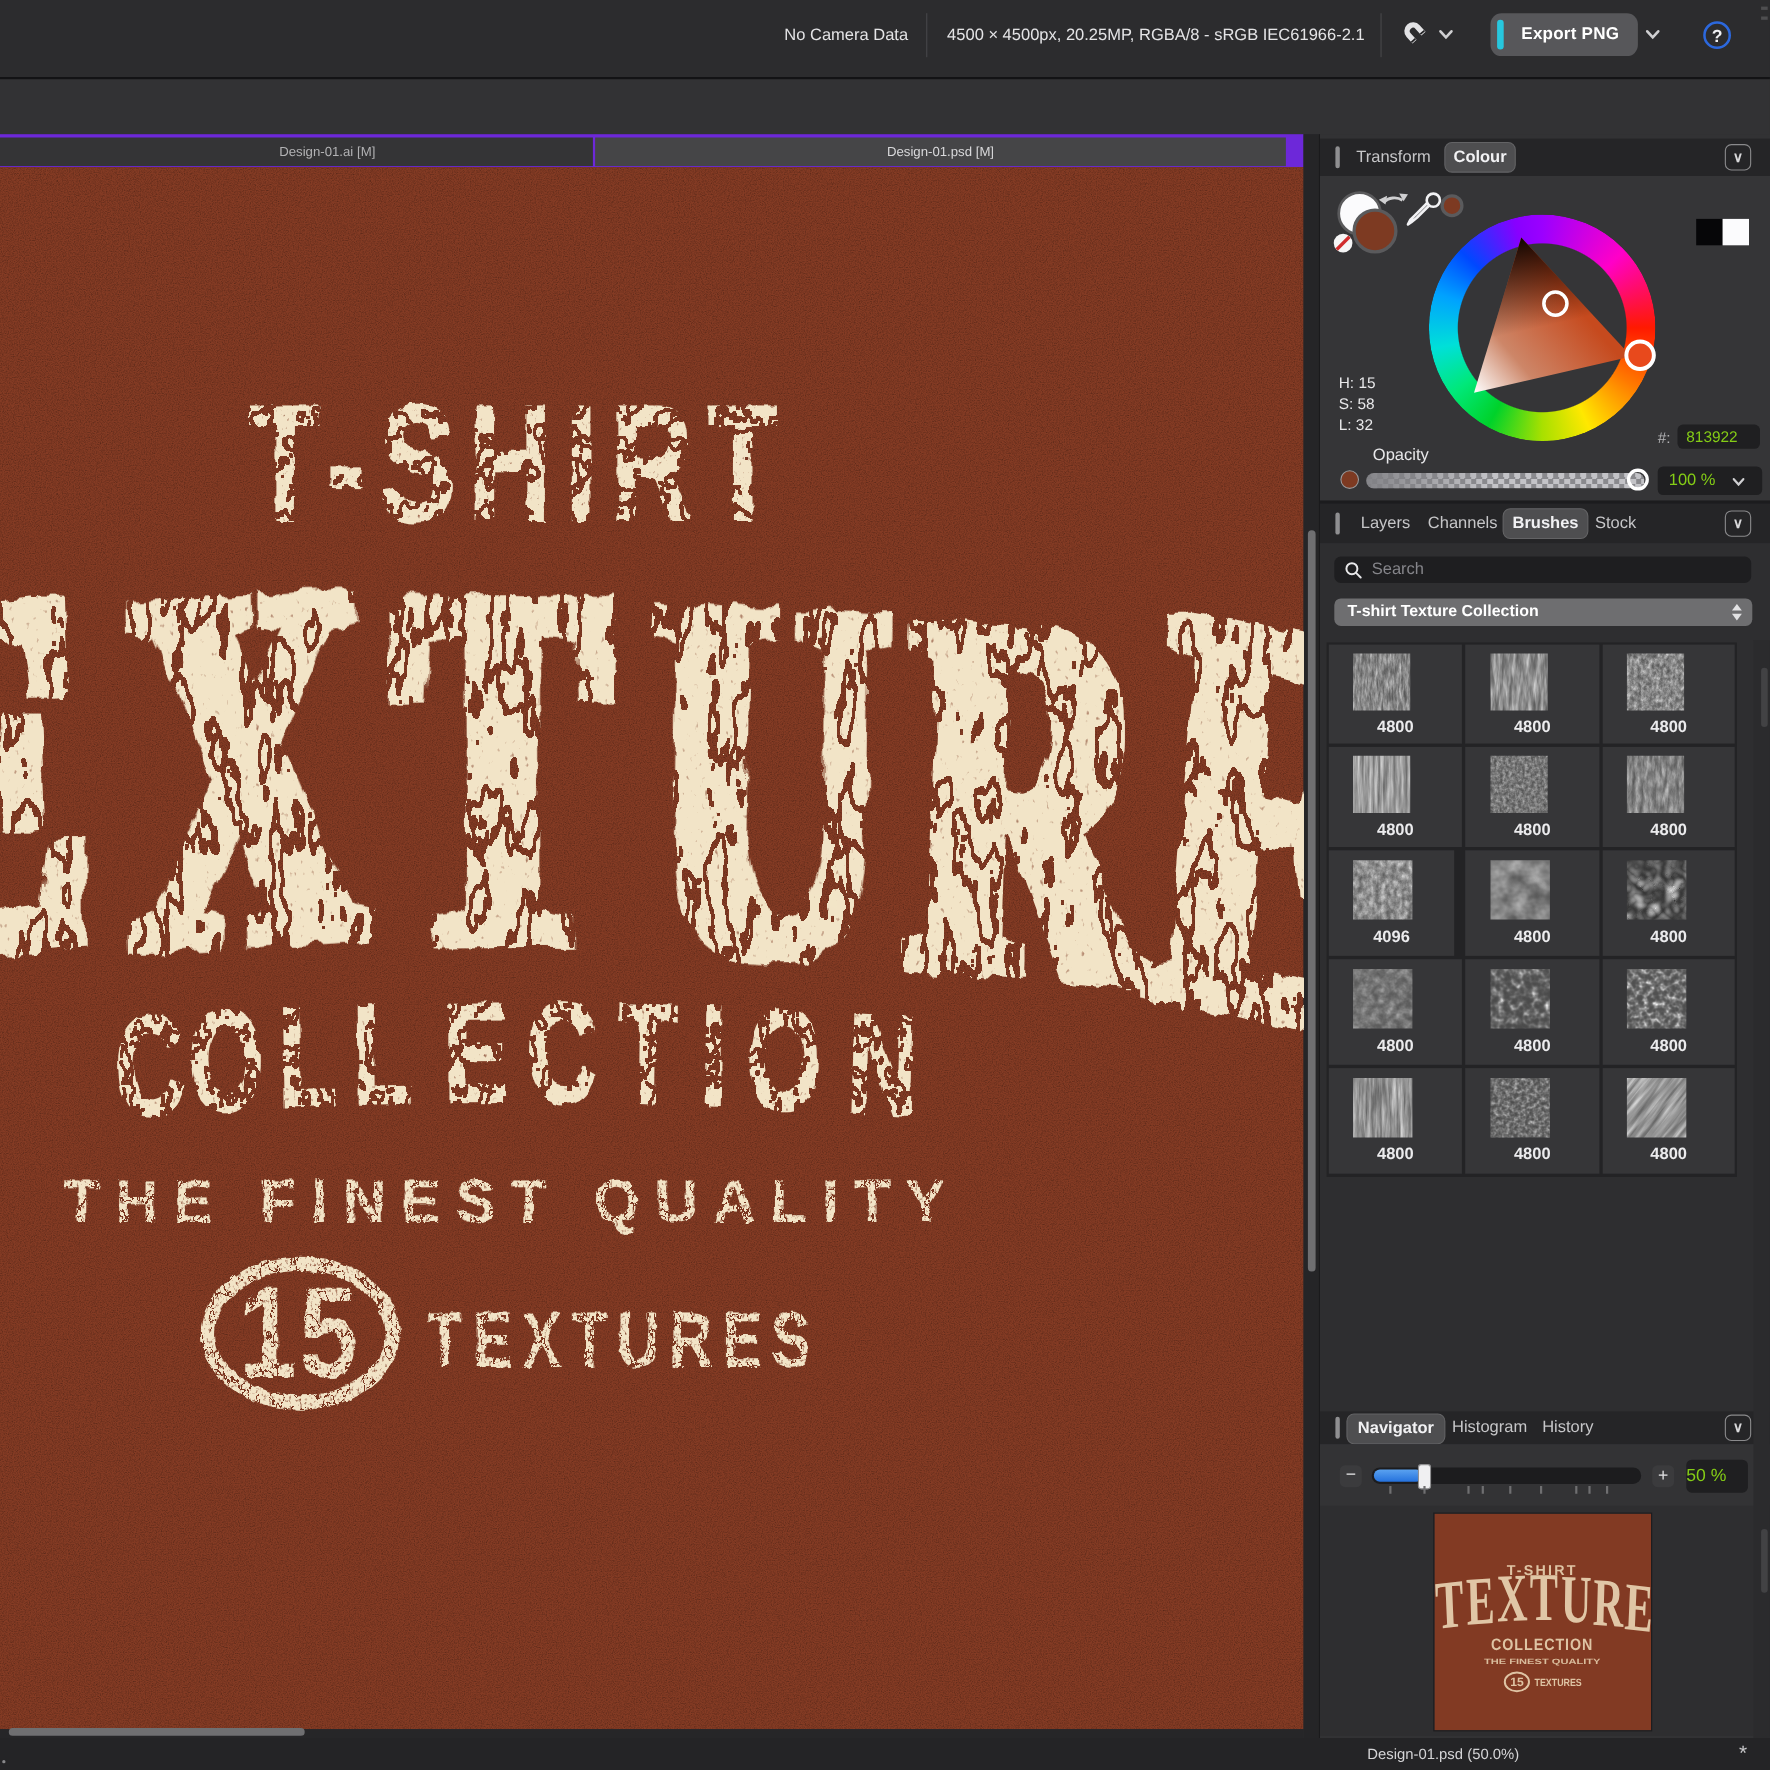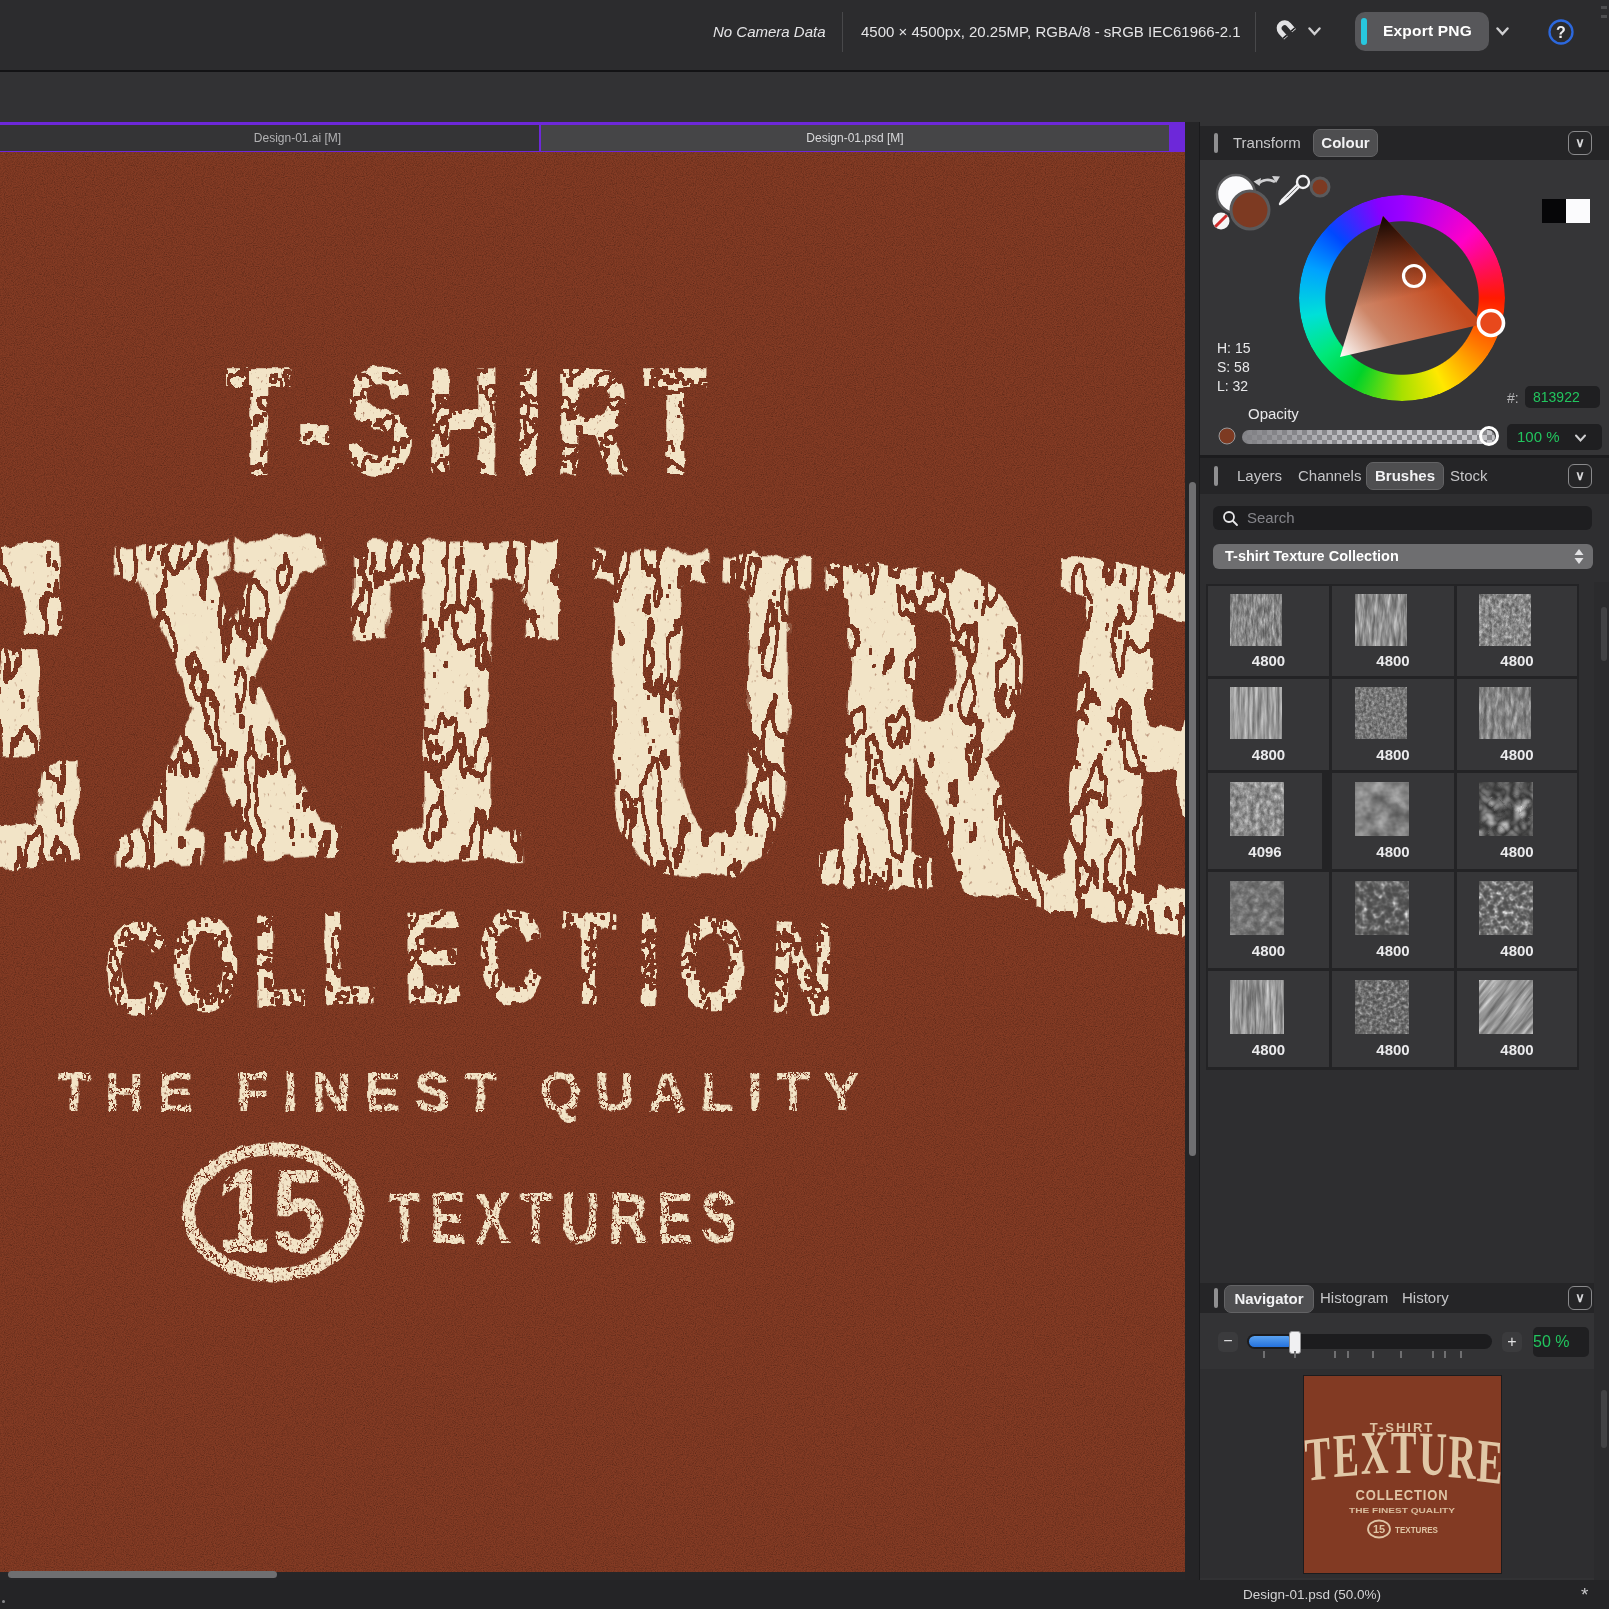--- a/index.html
+++ b/index.html
@@ -25,21 +25,21 @@
   .hstrip{position:absolute;left:0;top:1572px;width:1185px;height:8px;background:#262628;}
   .hthumb{position:absolute;left:8px;top:1571px;width:269px;height:7px;background:#6f6f71;border-radius:4px;}
   
   .panel{position:absolute;left:1199px;top:122px;width:410px;height:1458px;background:#323234;border-left:1px solid #1a1a1c;}
   .phead{position:absolute;left:0;width:410px;height:34px;background:#252527;}
   .grip{position:absolute;left:14px;top:7px;width:4px;height:20px;background:#8f8f91;border-radius:2px;}
   .ptab{position:absolute;font-size:15px;color:#c6c6c8;top:8px;}
   .ptabsel{position:absolute;top:3px;height:26px;background:#4e4e50;border:1px solid #636365;border-radius:7px;font-size:15px;color:#f2f2f4;line-height:26px;text-align:center;font-weight:bold;}
   .chevbtn{position:absolute;top:5px;width:22px;height:22px;border:1.5px solid #8a8a8c;border-radius:6px;color:#d8d8da;text-align:center;line-height:21px;font-size:13px;font-weight:bold;}
   .hsl{position:absolute;font-size:14px;color:#e8e8ea;}
-  .darkbox{position:absolute;background:#1f1f21;border-radius:5px;color:#22c55e;}
+  .darkbox{position:absolute;background:#1f1f21;border-radius:5px;color:#84cc16;}
   .statusbar{position:absolute;left:0;top:1580px;width:1609px;height:29px;background:#242426;}
   .cell{position:absolute;background:#363638;}
   .celllabel{position:absolute;width:100%;text-align:center;font-size:15px;font-weight:bold;color:#ebebed;}
 </style>
 </head>
 <body>
 <svg width="0" height="0" style="position:absolute;">
   <defs>
     <filter id="tx1" x="0%" y="0%" width="100%" height="100%">
         <feTurbulence type="fractalNoise" baseFrequency="0.45 0.09" numOctaves="4" seed="1"></feTurbulence>
@@ -189,21 +189,21 @@
           <feFuncG type="gamma" amplitude="1.1" exponent="2.3" offset="0.07"></feFuncG>
           <feFuncB type="gamma" amplitude="1.1" exponent="2.3" offset="0.07"></feFuncB>
           <feFuncA type="linear" slope="0" intercept="1"></feFuncA>
         </feComponentTransfer>
       </filter>
   </defs>
 </svg>
 <div id="app">
 
   <div class="topbar">
-    <span class="tbtext" style="left:713px;font-style:italic;">No Camera Data</span>
+    <span class="tbtext" style="left:713px;">No Camera Data</span>
     <div class="vsep" style="left:842px;"></div>
     <span class="tbtext" style="left:861px;">4500 × 4500px, 20.25MP, RGBA/8 - sRGB IEC61966-2.1</span>
     <div class="vsep" style="left:1255px;"></div>
     <svg class="abs" style="left:1272px;top:16px;" width="32" height="32" viewBox="0 0 32 32">
       <g transform="rotate(-42 16 16)">
         <path d="M10.5 19 L10.5 11 A5.5 5.5 0 0 1 21.5 11 L21.5 19" fill="none" stroke="#e2e2e4" stroke-width="5"></path>
         <line x1="8" y1="17.5" x2="13" y2="17.5" stroke="#1f1f21" stroke-width="1.6"></line>
         <line x1="19" y1="17.5" x2="24" y2="17.5" stroke="#1f1f21" stroke-width="1.6"></line>
       </g>
     </svg>

